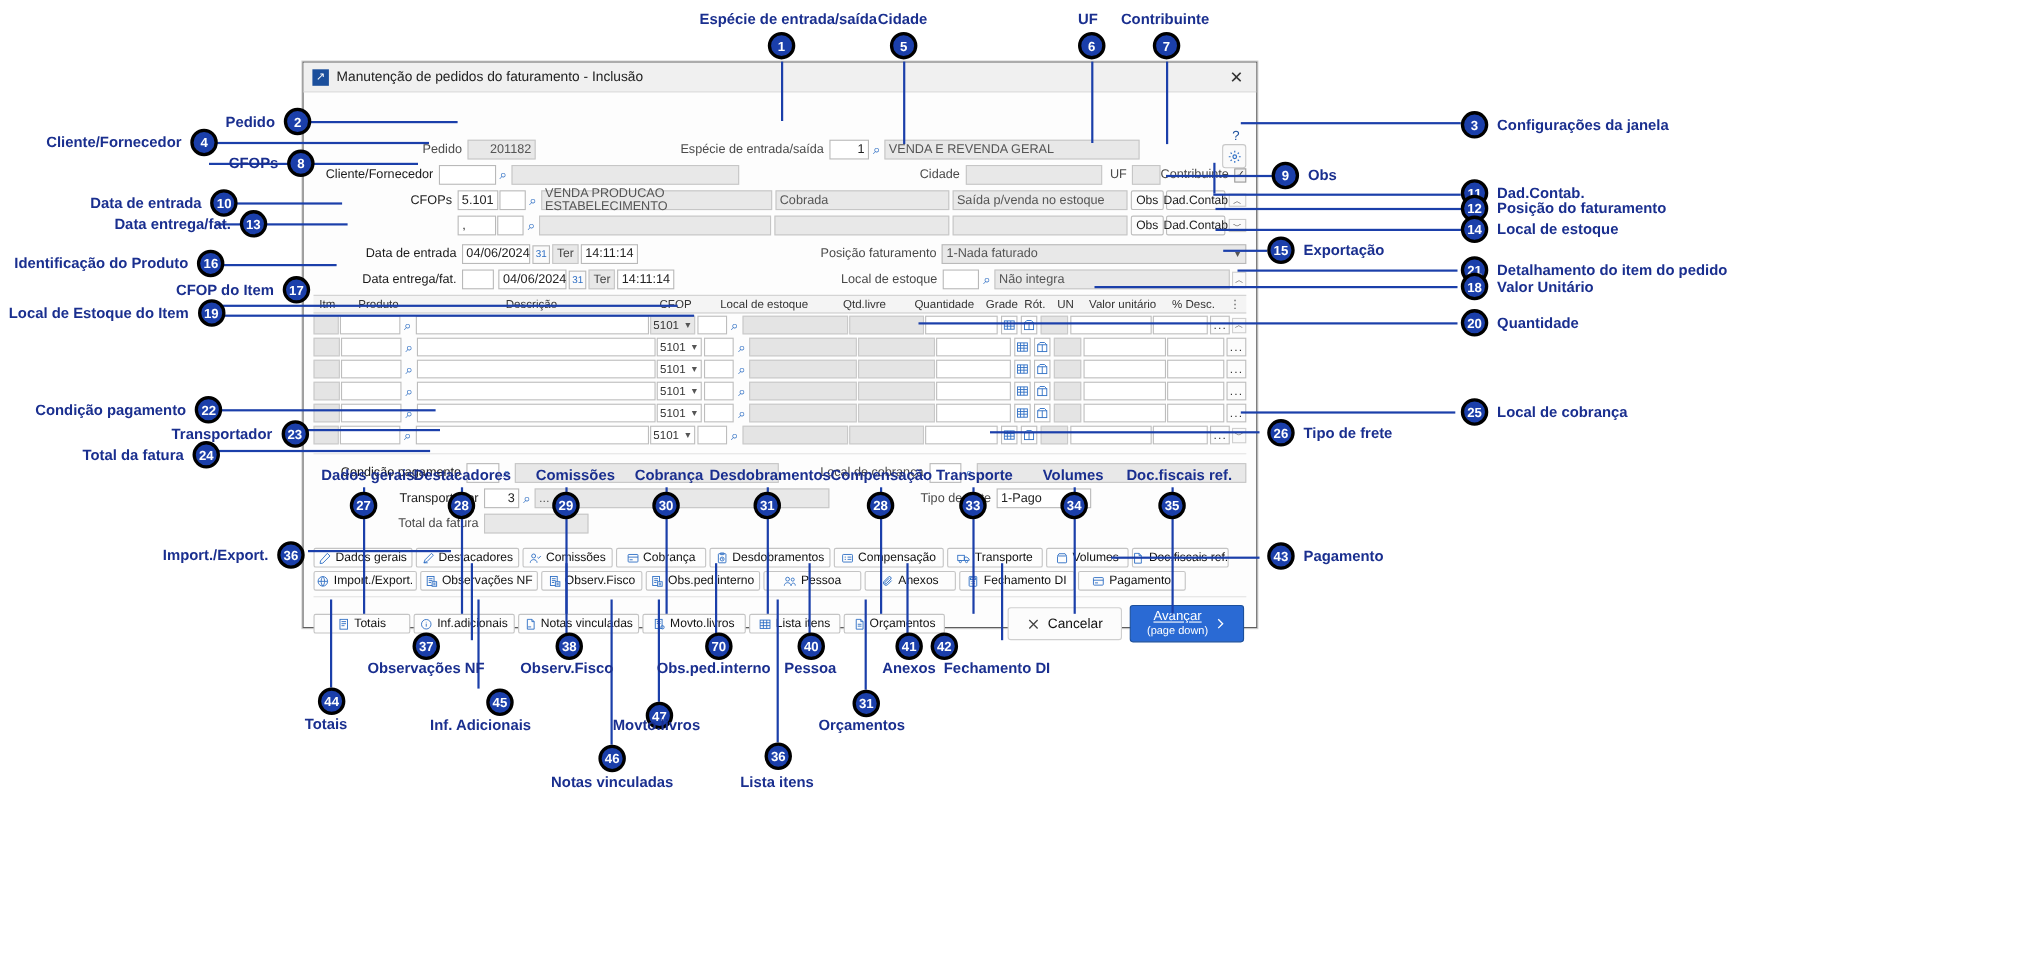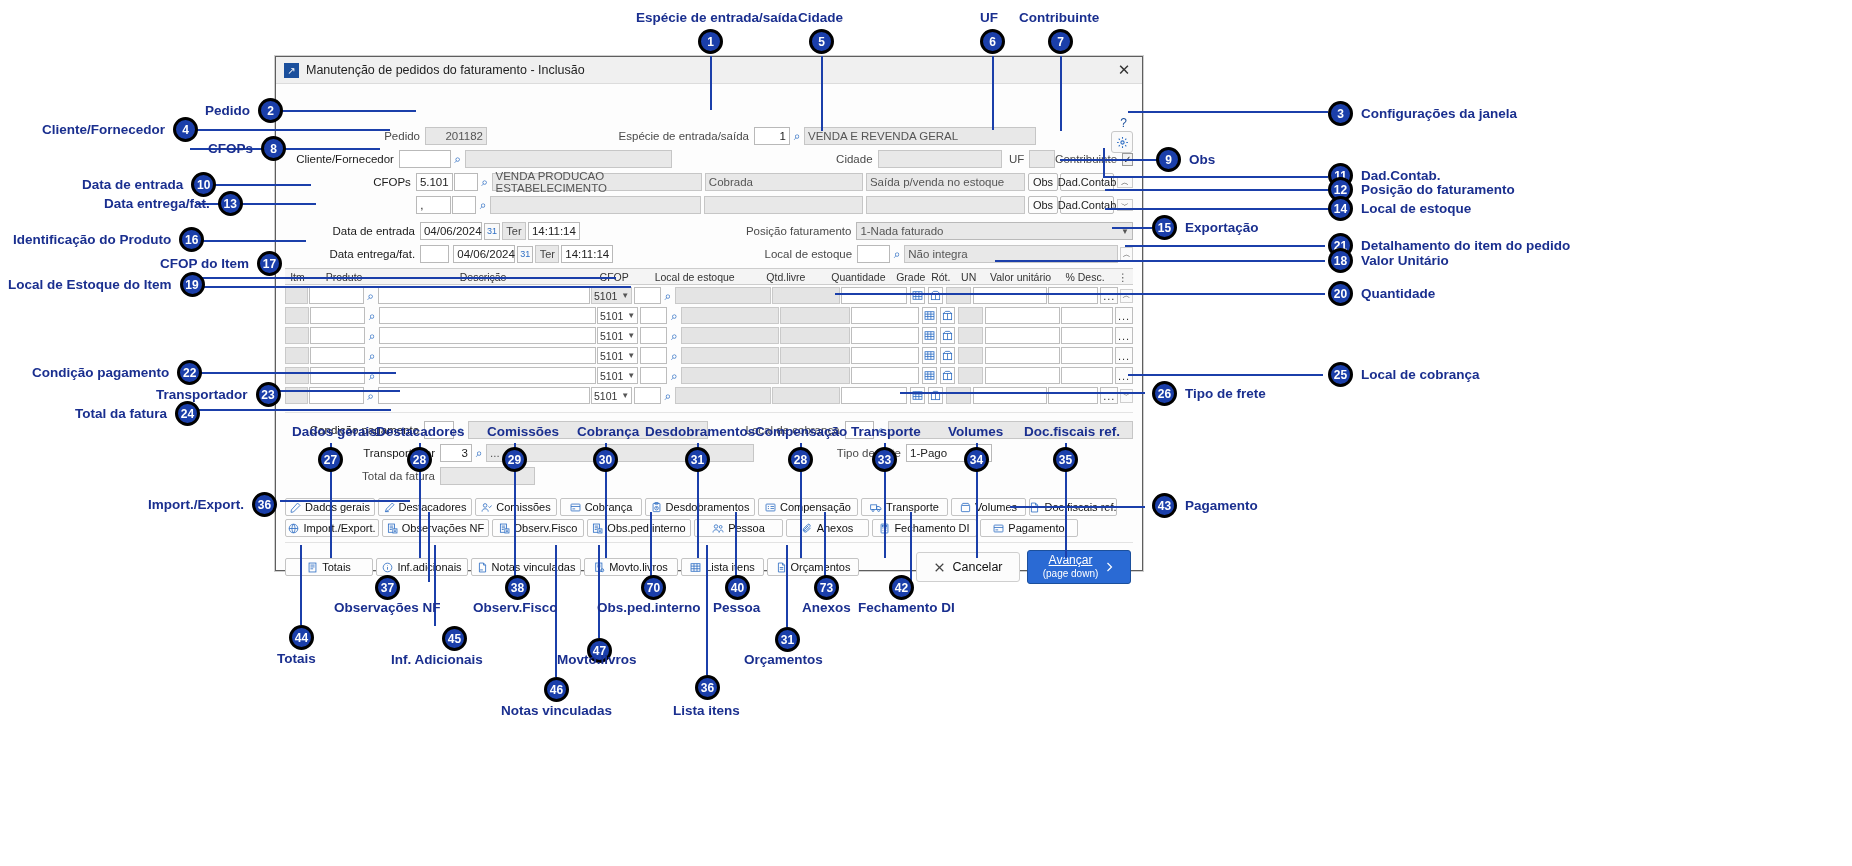--- a/index.html
+++ b/index.html
@@ -341,23 +341,23 @@
   <div class="badge" style="position:absolute;left:1053px;top:447px;">35</div>
 
   <div class="badge" style="position:absolute;left:375px;top:575px;">37</div>
   <div class="cap" style="position:absolute;left:334px;top:600px;">Observações NF</div>
   <div class="badge" style="position:absolute;left:505px;top:575px;">38</div>
   <div class="cap" style="position:absolute;left:473px;top:600px;">Observ.Fisco</div>
   <div class="badge" style="position:absolute;left:641px;top:575px;">70</div>
   <div class="cap" style="position:absolute;left:597px;top:600px;">Obs.ped.interno</div>
   <div class="badge" style="position:absolute;left:725px;top:575px;">40</div>
   <div class="cap" style="position:absolute;left:713px;top:600px;">Pessoa</div>
-  <div class="badge" style="position:absolute;left:814px;top:575px;">73</div>
+  <div class="badge" style="position:absolute;left:814px;top:575px;">41</div>
   <div class="cap" style="position:absolute;left:802px;top:600px;">Anexos</div>
-  <div class="badge" style="position:absolute;left:889px;top:575px;">42</div>
+  <div class="badge" style="position:absolute;left:846px;top:575px;">42</div>
   <div class="cap" style="position:absolute;left:858px;top:600px;">Fechamento DI</div>
 
   <div class="badge" style="position:absolute;left:289px;top:625px;">44</div>
   <div class="cap" style="position:absolute;left:277px;top:651px;">Totais</div>
   <div class="badge" style="position:absolute;left:442px;top:626px;">45</div>
   <div class="cap" style="position:absolute;left:391px;top:652px;">Inf. Adicionais</div>
   <div class="badge" style="position:absolute;left:544px;top:677px;">46</div>
   <div class="cap" style="position:absolute;left:501px;top:703px;">Notas vinculadas</div>
   <div class="badge" style="position:absolute;left:587px;top:638px;">47</div>
   <div class="cap" style="position:absolute;left:557px;top:652px;">Movto.livros</div>

